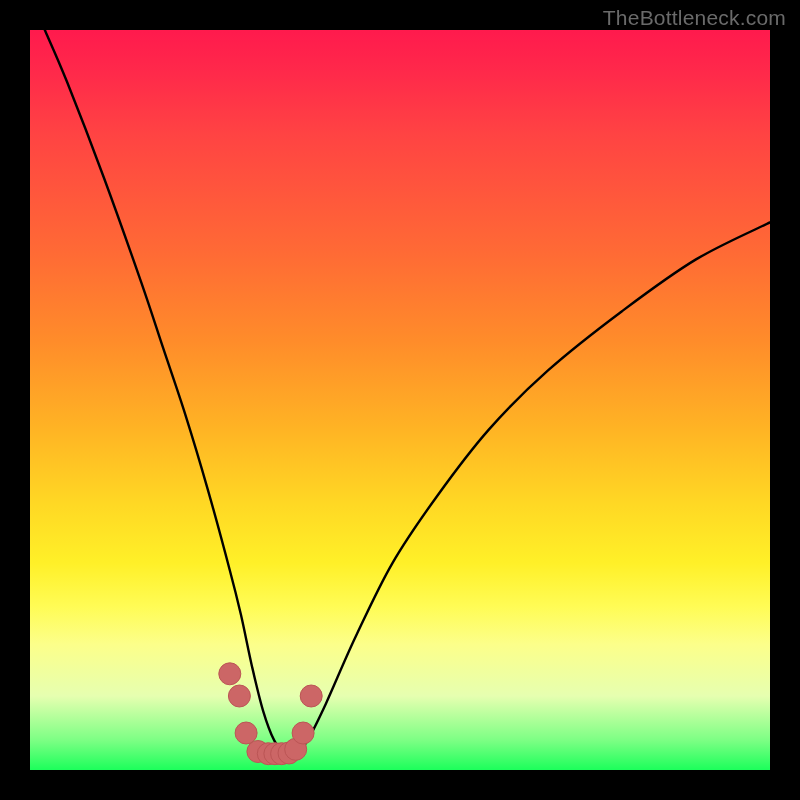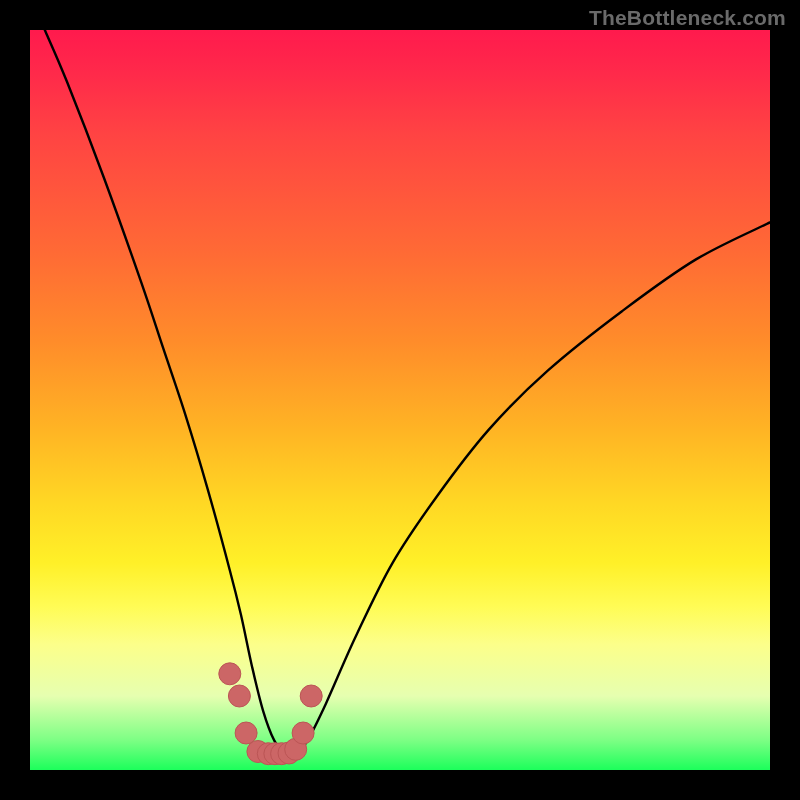--- a/index.html
+++ b/index.html
@@ -42,21 +42,21 @@
       #7cff84 96%,
       #1cff5b 100%
     );
   }
   .watermark {
     position: absolute;
     top: 6px;
     right: 14px;
     color: #6a6a6a;
     font-size: 21px;
-    font-weight: 700;
+    font-weight: 400;
     letter-spacing: 0.2px;
     user-select: none;
   }
   svg.curve {
     position: absolute;
     left: 0;
     top: 0;
     width: 740px;
     height: 740px;
     overflow: visible;

